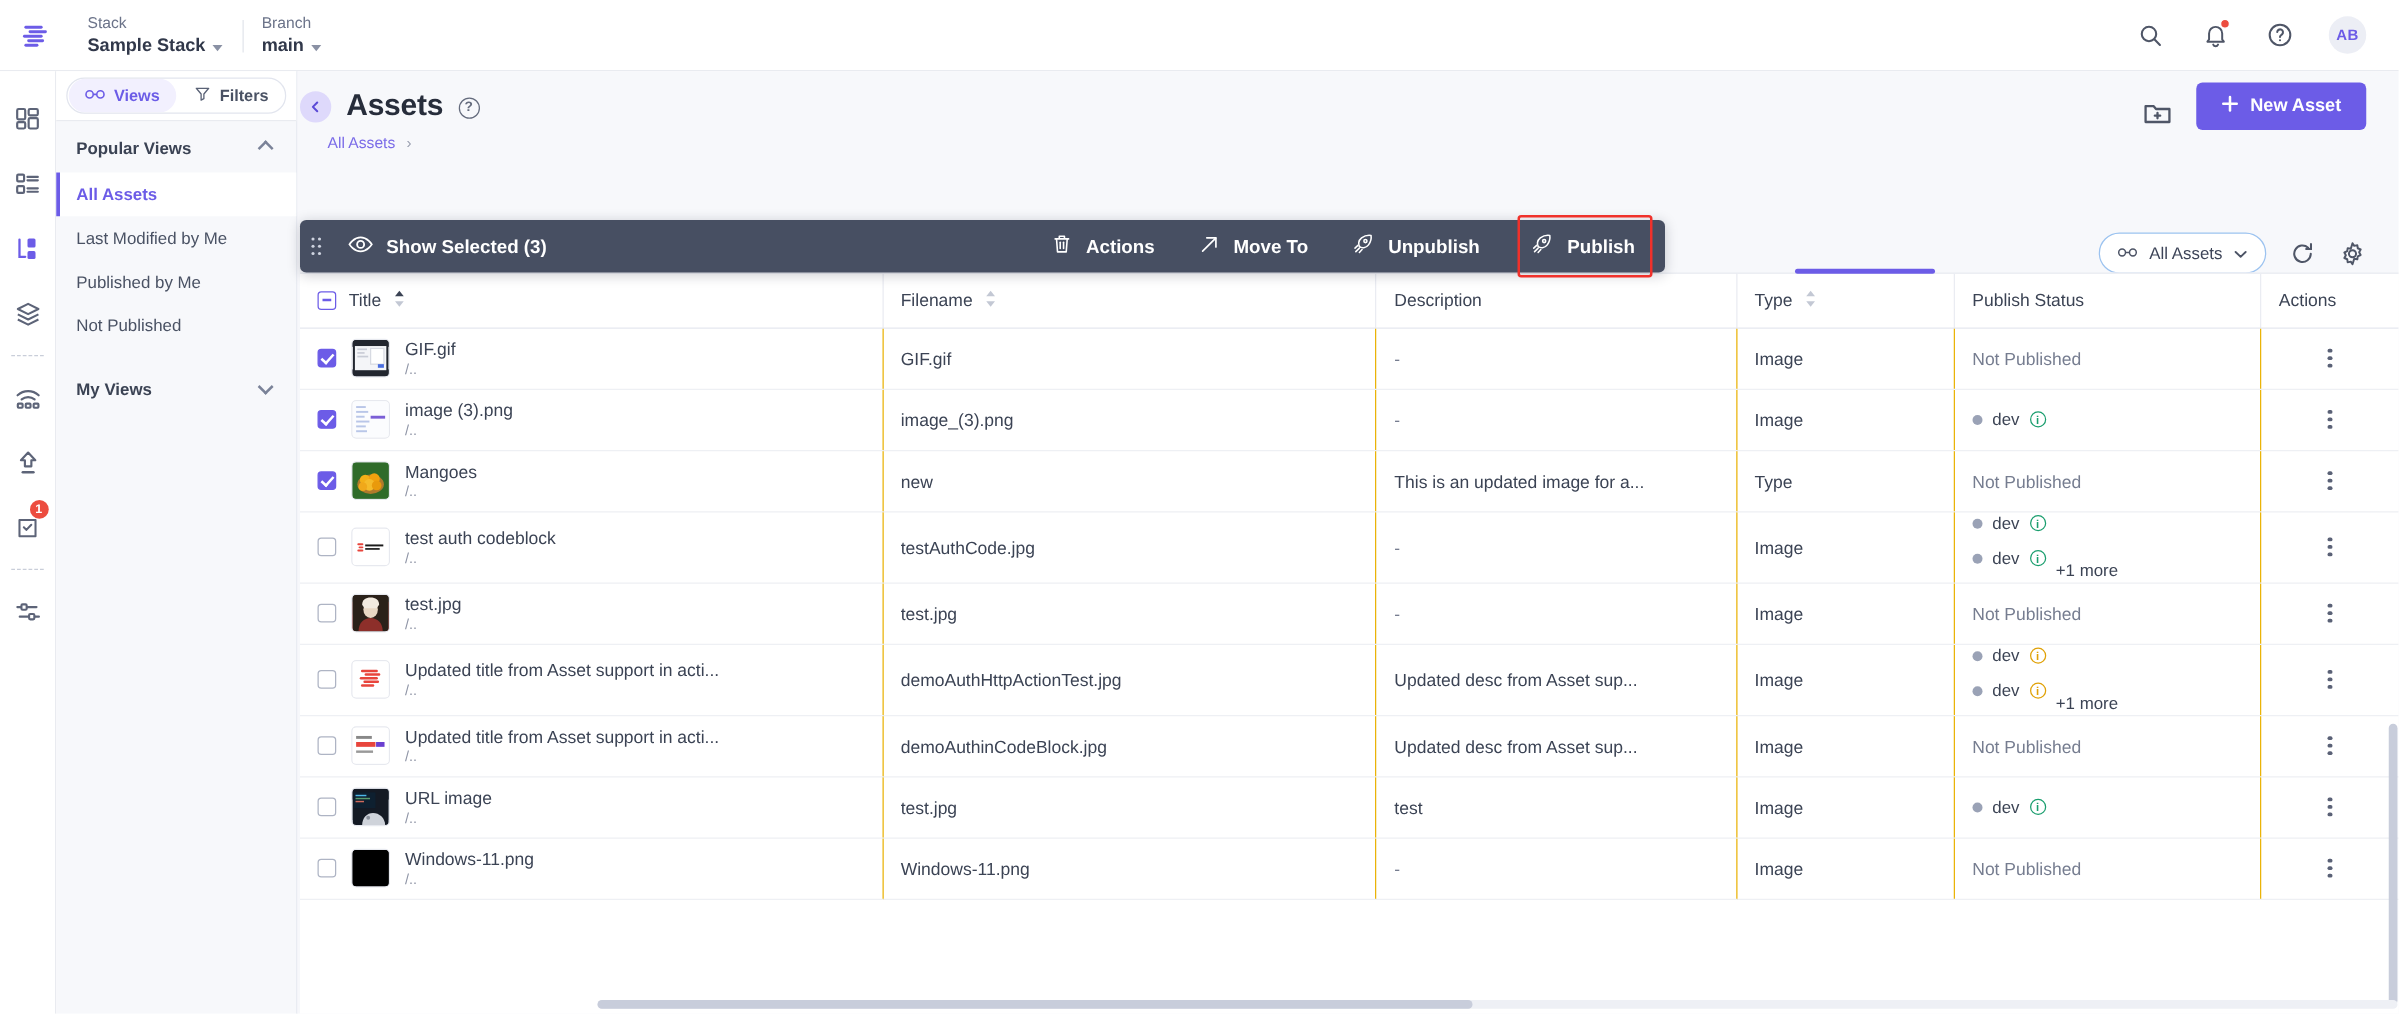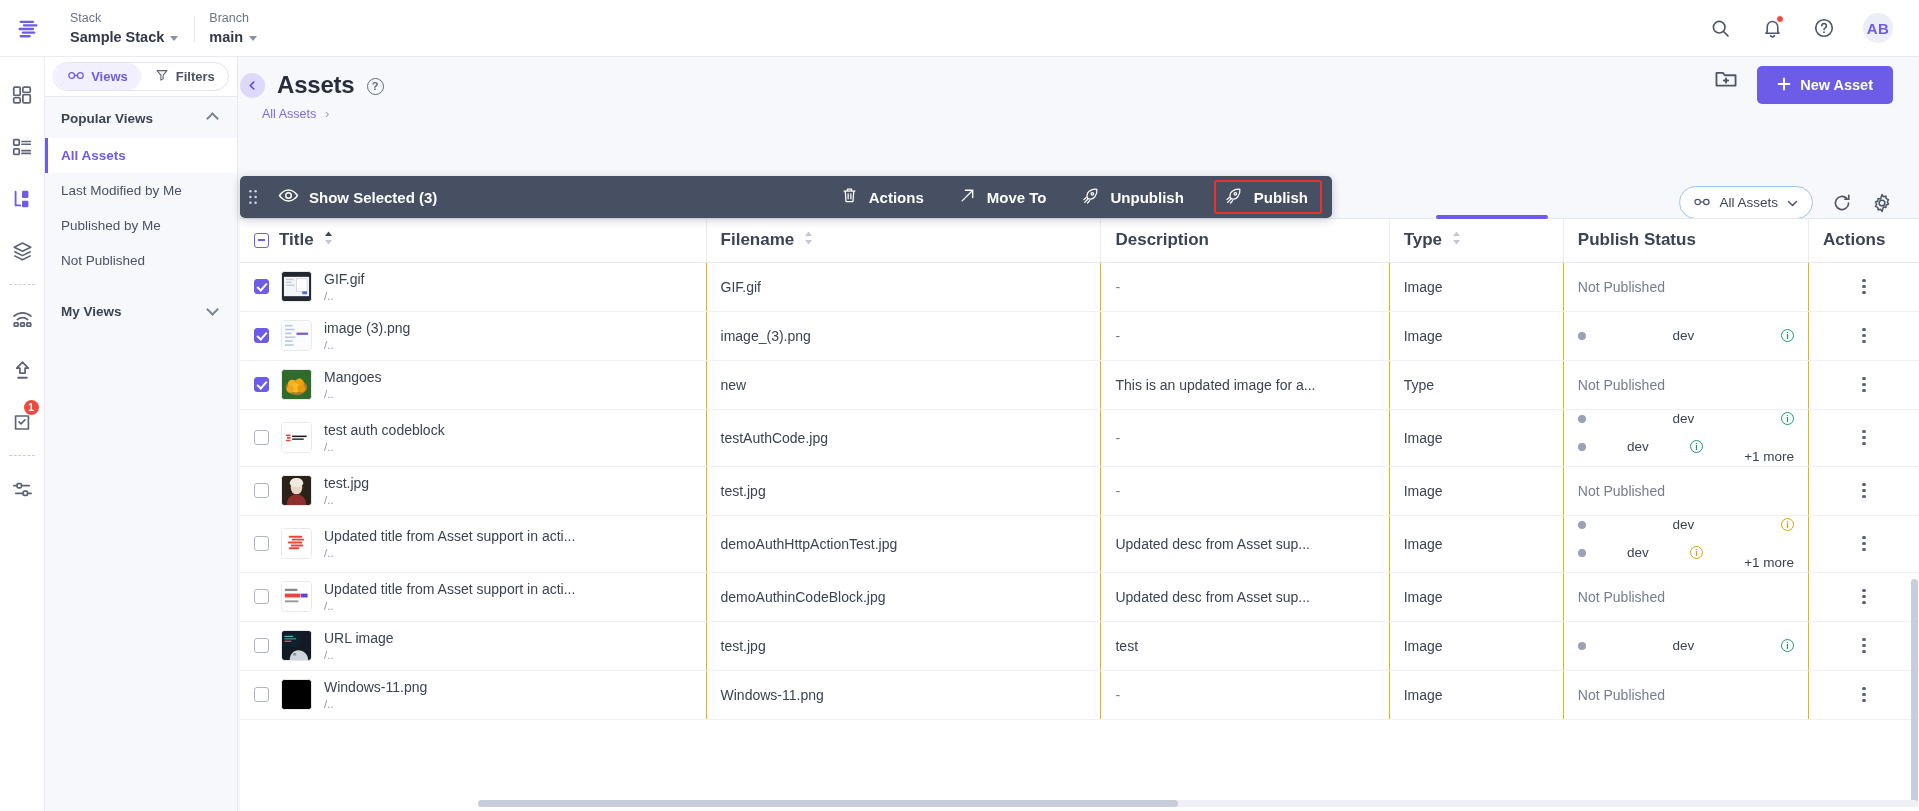--- a/index.html
+++ b/index.html
@@ -22,21 +22,21 @@
   .ctx-group { display: flex; align-items: center; height: 57px; }
   .ctx-block { padding: 0 16px 0 14px; min-width: 110px; }
   .ctx-label { font-size: 12.5px; color: #6b7389; line-height: 15px; margin-bottom: 2px; }
   .ctx-value { font-size: 14.5px; color: #31384a; font-weight: 600; line-height: 18px; display:flex; align-items:center; gap:6px;}
   .ctx-sep { width:1px; height: 26px; background:#e2e5ec; }
   .caret { width:0;height:0;border-left:4.5px solid transparent;border-right:4.5px solid transparent;border-top:5px solid #8a91a4;display:inline-block;margin-top:2px;}
   .topbar-right { margin-left:auto; display:flex; align-items:center; gap: 26px; padding-right: 26px; }
   .ticon { width:26px;height:26px;display:flex;align-items:center;justify-content:center;cursor:pointer;position:relative;}
   .avatar {
     width:30px;height:30px;border-radius:50%;background:#eceef5;color:#6c5ce7;
-    font-size:15px;font-weight:700;display:flex;align-items:center;justify-content:center;letter-spacing:.4px;
+    font-size:12px;font-weight:700;display:flex;align-items:center;justify-content:center;letter-spacing:.4px;
   }
   .notif-dot { position:absolute; top:0px; right:1px; width:8px;height:8px;border-radius:50%;background:#ec4c3f;border:1.5px solid #fff;}
 
   
   .rail {
     position:absolute; left:0; top:57px; width:45px; height:754px;
     background:#ffffff; border-right:1px solid #e9ebf0;
     display:flex; flex-direction:column; align-items:center; padding-top:12px; gap:0;
   }
   .rail-item { width:45px; height:52px; display:flex; align-items:center; justify-content:center; cursor:pointer; position:relative;}
@@ -77,21 +77,21 @@
   .page-head { height:56px; display:flex; align-items:center; padding:0 26px 0 0; position:relative;}
   .back-btn {
     width:25px;height:25px;border-radius:50%;background:#ded9fb;color:#5b4ad6;
     display:flex;align-items:center;justify-content:center;margin:0 12px 0 2px;cursor:pointer;flex:0 0 auto;
   }
   .page-title { font-size:24px; font-weight:700; color:#272d3b; letter-spacing:-0.2px;}
   .help-circle {
     width:17px;height:17px;border-radius:50%;border:1.5px solid #646b7d;color:#646b7d;
     font-size:11px;display:flex;align-items:center;justify-content:center;margin-left:12px;margin-top:2px;font-weight:600;
   }
-  .head-right { margin-left:auto; display:flex; align-items:flex-start; gap:18px; }
+  .head-right { margin-left:auto; display:flex; align-items:flex-end; gap:18px; }
   .new-folder-icon { cursor:pointer; display:flex; }
   .btn-primary {
     background:#6c5ce7; color:#fff; border:none; border-radius:5px; height:38px; padding:0 20px;
     font-size:14.5px; font-weight:700; display:flex; align-items:center; gap:9px; cursor:pointer;
     font-family:"Liberation Sans", sans-serif;
   }
   .breadcrumb { padding-left:24px; display:flex; align-items:center; gap:9px; font-size:12.5px; color:#7b6ce8; margin-top:-6px;}
   .bc-arrow { color:#9aa0b0; font-size:12px; }
 
   
@@ -109,30 +109,30 @@
     position:absolute; left:2px; top:119px; width:1092px; height:42px;
     background:#474f62; border-radius:5px; display:flex; align-items:center;
     box-shadow:0 2px 10px rgba(20,24,40,.22); z-index:30; color:#fff;
   }
   .drag-dots { width:26px; display:flex; align-items:center; justify-content:center; cursor:grab;}
   .ab-item {
     display:flex; align-items:center; gap:10px; font-size:15px; font-weight:700; cursor:pointer;
     padding:13px 4px; height:42px; color:#ffffff;
   }
   .ab-right { margin-left:auto; display:flex; align-items:center; gap:26px; padding-right:10px;}
-  .ab-highlight { border:2.5px solid #f0312b; border-radius:3px; padding:4px 12px 4px 8px; height:34px;}
+  .ab-highlight { border:2.5px solid #f0312b; border-radius:3px; padding:4px 12px 4px 8px; height:50px;}
 
   
   .table-wrap {
     position:absolute; left:2px; top:161px; width:1679px; height:593px; background:#fff;
     border-top:1px solid #e5e8ef; overflow:hidden;
   }
   table { border-collapse:collapse; width:1679px; table-layout:fixed; }
   thead th {
-    height:43px; font-size:17px; font-weight:700; color:#3b4354; text-align:left;
+    height:43px; font-size:14px; font-weight:400; color:#3b4354; text-align:left;
     border-bottom:1px solid #e5e8ef; border-right:1px solid #eaecf2; padding:0 14px; background:#fff;
     vertical-align:middle;
   }
   thead th .th-in { display:flex; align-items:center; gap:10px; }
   tbody td {
     border-bottom:1px solid #eef0f4; border-right:1px solid #eab308; padding:0 14px;
     font-size:14px; color:#3b4354; height:49px; vertical-align:middle;
   }
   .cb {
     width:15px;height:15px;border:1.5px solid #aeb4c4;border-radius:3px;background:#fff;
@@ -144,21 +144,21 @@
     border:solid #fff; border-width:0 2px 2px 0; transform:rotate(42deg);
   }
   .cb.indet { border-color:#6c5ce7; }
   .cb.indet::after { content:""; position:absolute; left:2.5px; top:5.5px; width:7px; height:2px; background:#6c5ce7;}
   .title-cell { display:flex; align-items:center; gap:12px; }
   .thumb { width:31px;height:31px;border-radius:4px;border:1px solid #e7e9ef;background:#f1f2f6;flex:0 0 auto; overflow:hidden;}
   .title-text { font-size:14px; color:#3b4354; line-height:17px; }
   .title-sub { font-size:11.5px; color:#8f95a6; line-height:14px; margin-top:1px;}
   .dash { color:#767d90; }
   .np { color:#767d90; font-size:14px; }
-  .env-line { display:flex; align-items:center; gap:8px; line-height:18px;justify-content:space-between; }
+  .env-line { display:flex; align-items:center; gap:8px; line-height:18px; }
   .env-dot { width:8px;height:8px;border-radius:50%;background:#9aa2b6;flex:0 0 auto;}
   .env-name { font-size:13.5px; color:#3b4354;}
   .info-i {
     width:13px;height:13px;border-radius:50%;border:1.2px solid #1a9e6e;color:#1a9e6e;
     font-size:9px;font-weight:700;display:flex;align-items:center;justify-content:center;flex:0 0 auto;
   }
   .info-i.amber { border-color:#e0a106; color:#e0a106;}
   .more-txt { font-size:13.5px; color:#3b4354;margin-top:20px; }
   .kebab { display:flex; flex-direction:column; gap:2.5px; align-items:center; cursor:pointer; }
   .kebab i { width:3.5px;height:3.5px;border-radius:50%;background:#5a6176; display:block;}

